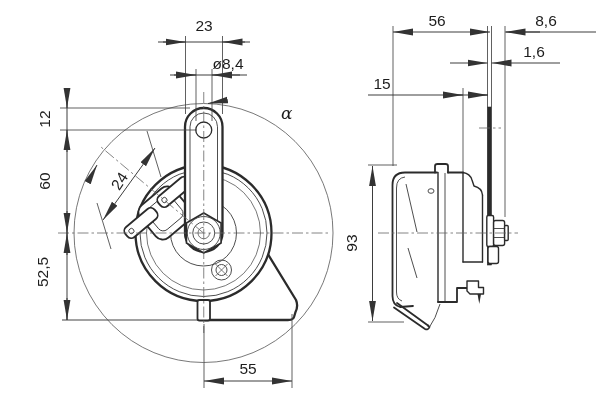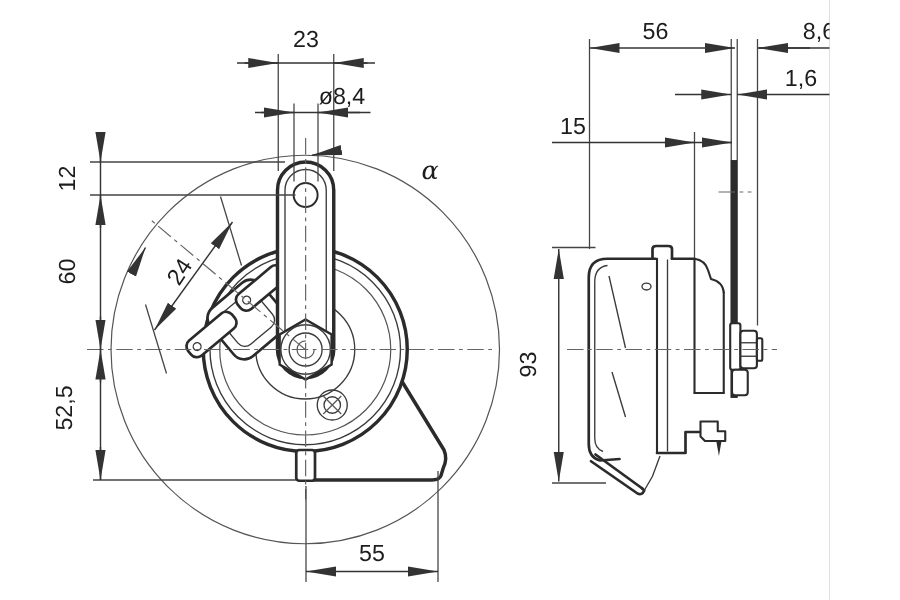--- a/index.html
+++ b/index.html
@@ -1,16 +1,16 @@
 <!DOCTYPE html>
 <html><head>
 <meta charset="utf-8">
 <style>
   html,body{margin:0;padding:0;background:#fff;}
-  .stage{width:553px;height:400px;background:#0ea5e9;position:relative;overflow:hidden;}
+  .stage{width:600px;height:400px;background:#0ea5e9;position:relative;overflow:hidden;}
   svg{display:block;}
   
   .ol   {stroke:#2b2b2b;fill:none;stroke-width:1.8;stroke-linejoin:round;stroke-linecap:round;}
   .ol2  {stroke:#2b2b2b;fill:none;stroke-width:2.3;stroke-linejoin:round;stroke-linecap:round;}
   .med  {stroke:#2b2b2b;fill:none;stroke-width:1.4;stroke-linejoin:round;stroke-linecap:round;}
   .thin {stroke:#3a3a3a;fill:none;stroke-width:0.9;}
   .xthin{stroke:#555;fill:none;stroke-width:0.8;}
   .dim  {stroke:#333;fill:none;stroke-width:0.95;}
   .ext  {stroke:#444;fill:none;stroke-width:0.85;}
   .cl   {stroke:#666;fill:none;stroke-width:0.8;stroke-dasharray:11 3 2.5 3;}

